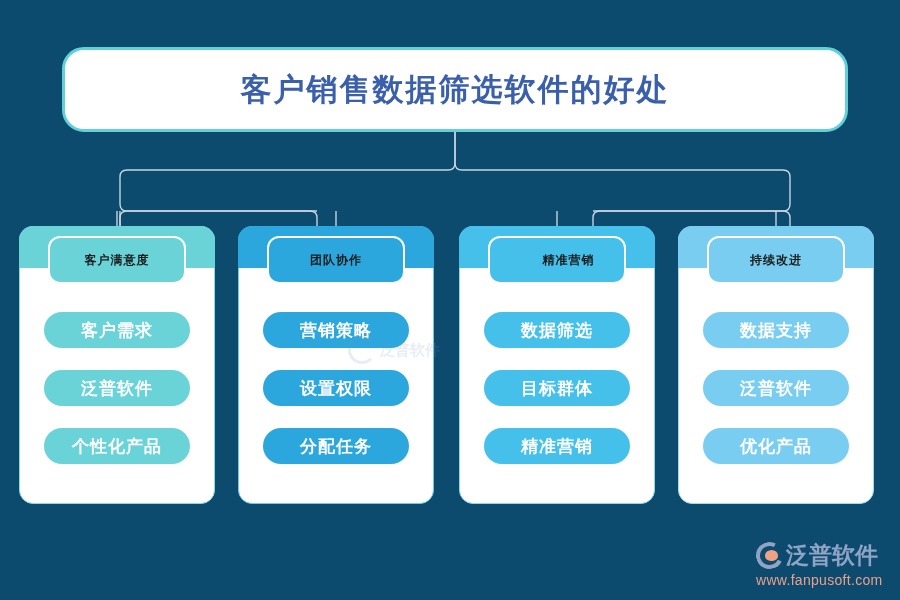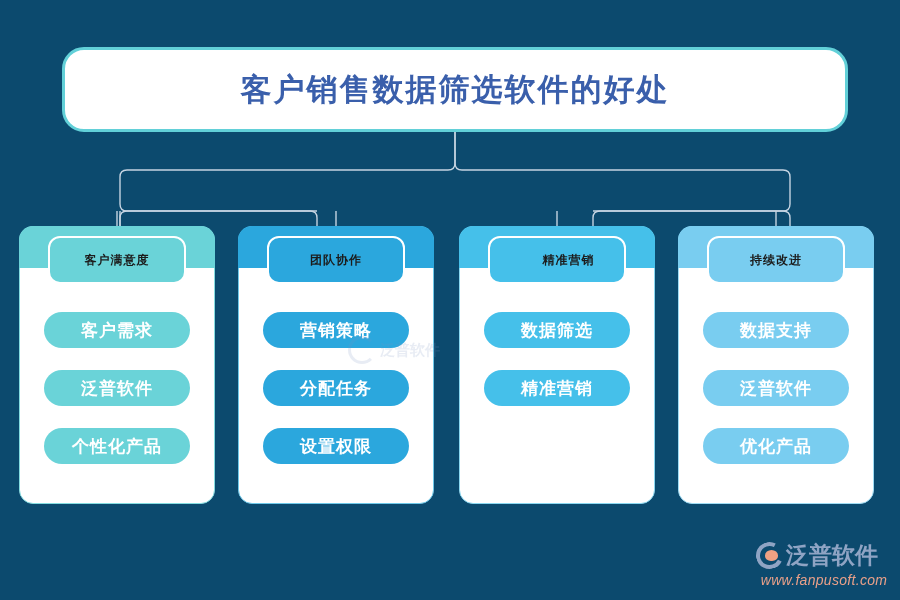--- a/index.html
+++ b/index.html
@@ -207,22 +207,21 @@
     line-height: 1;
     white-space: nowrap;
   }
   #brand-url {
     margin-top: 2px;
     font-size: 14px;
     color: #e9a089;
     font-family: "Liberation Sans", sans-serif;
     letter-spacing: 0.3px;
     white-space: nowrap;
-    text-align: center;
-    font-style: italic;
+    text-align: left;
   }
 </style>
 </head>
 <body>
 
 <div id="canvas">
 
   <div id="title-box" style="border-color: rgb(98, 208, 216);">
     <div id="title-text" style="color: rgb(58, 95, 171);">客户销售数据筛选软件的好处</div>
   </div>
@@ -266,39 +265,42 @@
     <div class="card-body" style="border-color: rgb(110, 201, 234);"></div>
     <div class="card-top" style="background: rgb(43, 167, 221);"></div>
     <div class="card-header" style="background: rgb(43, 167, 221);">
       <div class="card-header-text">团队协作</div>
     </div>
     <div class="items">
       <div class="pill" style="background: rgb(43, 167, 221);">
         <span class="pill-text">营销策略</span>
       </div>
       <div class="pill" style="background: rgb(43, 167, 221);">
+        <span class="pill-text">设置权限</span>
+      </div>
+      <div class="pill" style="background: rgb(43, 167, 221);">
         <span class="pill-text">分配任务</span>
-      </div>
-      <div class="pill" style="background: rgb(43, 167, 221);">
-        <span class="pill-text">设置权限</span>
       </div>
     </div>
   </div>
 
   <div class="column col-2">
     <div class="card-body" style="border-color: rgb(138, 216, 241);"></div>
     <div class="card-top" style="background: rgb(69, 192, 234);"></div>
     <div class="card-header" style="background: rgb(69, 192, 234); padding-left: 23px;">
       <div class="card-header-text">精准营销</div>
     </div>
     <div class="items">
       <div class="pill" style="background: rgb(69, 192, 234);">
         <span class="pill-text">数据筛选</span>
       </div>
       <div class="pill" style="background: rgb(69, 192, 234);">
+        <span class="pill-text">目标群体</span>
+      </div>
+      <div class="pill" style="background: rgb(69, 192, 234);">
         <span class="pill-text">精准营销</span>
       </div>
     </div>
   </div>
 
   <div class="column col-3">
     <div class="card-body" style="border-color: rgb(158, 220, 244);"></div>
     <div class="card-top" style="background: rgb(121, 205, 240);"></div>
     <div class="card-header" style="background: rgb(121, 205, 240);">
       <div class="card-header-text">持续改进</div>

